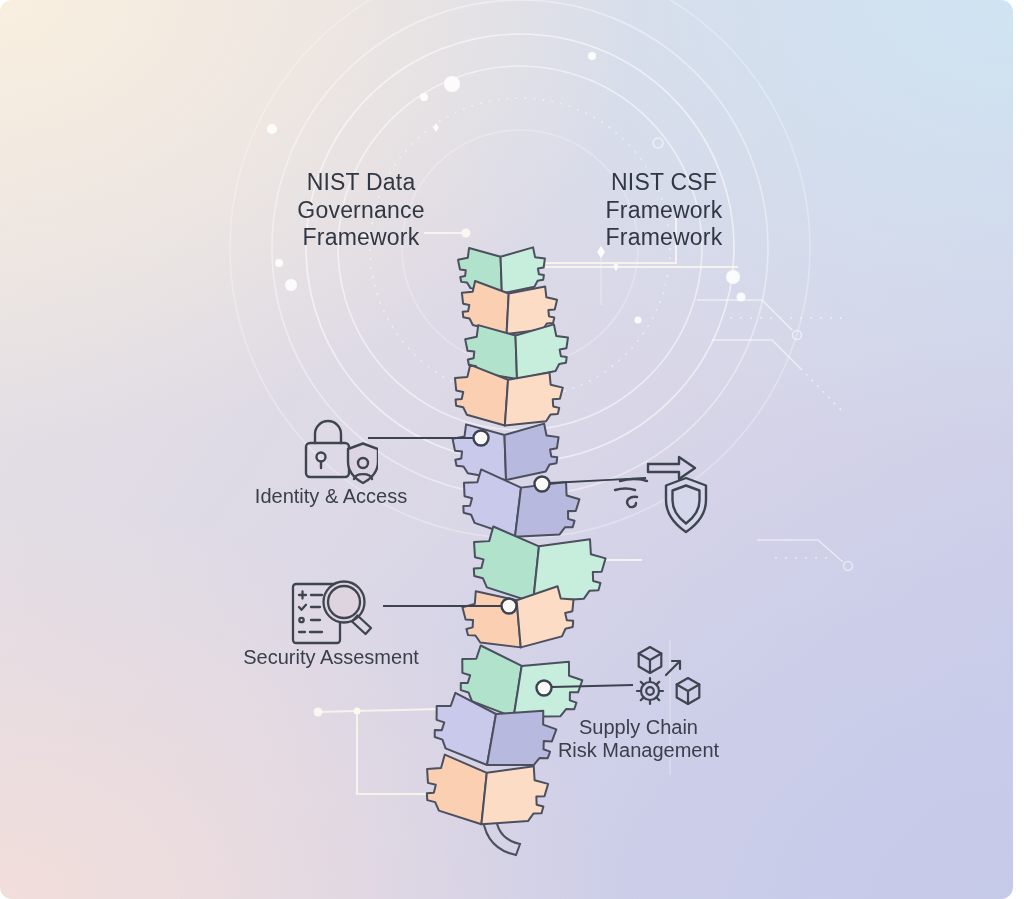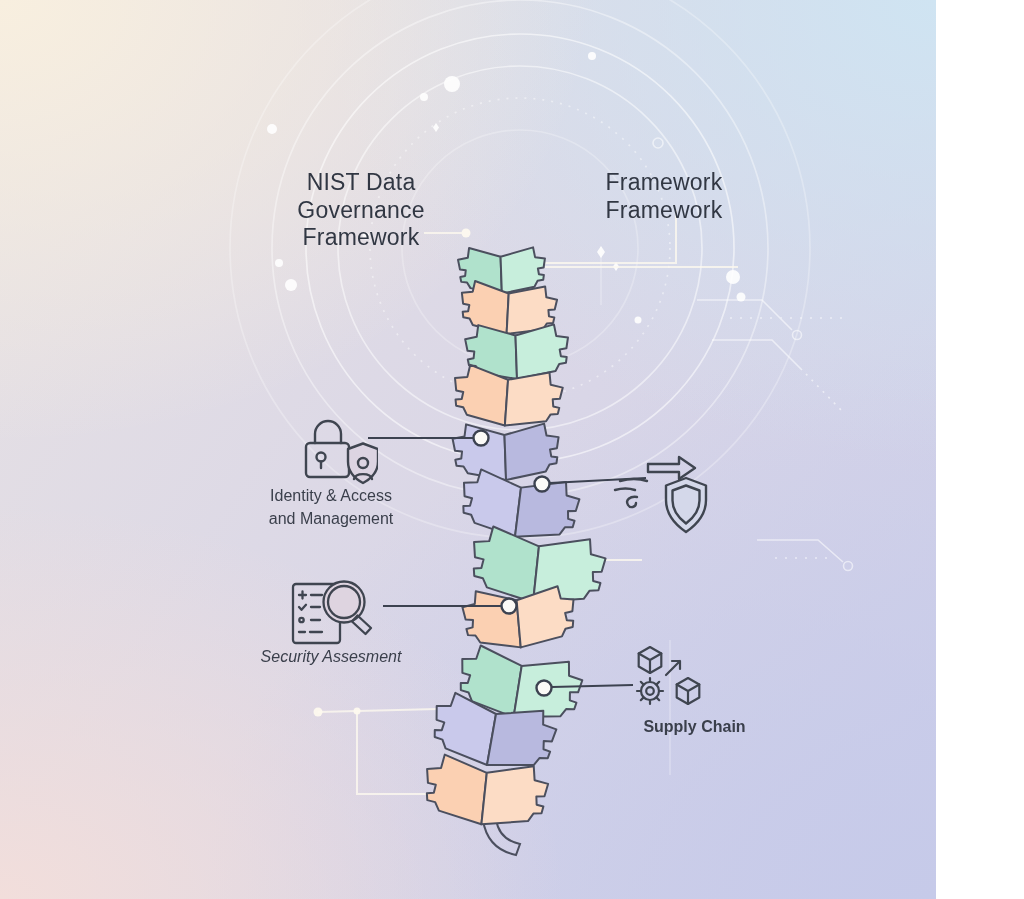--- a/index.html
+++ b/index.html
@@ -1,29 +1,30 @@
 <!DOCTYPE html>
 <html><head>
 <meta charset="utf-8">
 <style>
   html,body{margin:0;padding:0;}
   .stage{
-    position:relative;width:936px;height:899px;overflow:hidden;
+    position:relative;width:1013px;height:899px;overflow:hidden;
     font-family:"Liberation Sans",sans-serif;
     background:
       radial-gradient(115% 90% at 0% 0%, #f8efdf 0%, rgba(248,239,223,0) 55%),
       radial-gradient(110% 85% at 100% 0%, #cfe4f2 0%, rgba(207,228,242,0) 60%),
       radial-gradient(110% 80% at 0% 100%, #f2dedb 0%, rgba(242,222,219,0) 55%),
       radial-gradient(120% 95% at 100% 100%, #c6cae9 0%, rgba(198,202,233,0) 65%),
       linear-gradient(125deg,#e8e2e3 0%,#d9d6e7 55%,#ccceea 100%);
+    border-radius: 12px;
   }
   .layer{position:absolute;left:0;top:0;}
   .title{position:absolute;text-align:center;font-size:23px;line-height:27.5px;
          color:#313743;font-weight:500;letter-spacing:.2px;}
-  .lbl{position:absolute;text-align:center;font-size:16px;line-height:22.5px;
+  .lbl{position:absolute;text-align:center;font-size:20px;line-height:22.5px;
        color:#3a3f4b;font-weight:500;}
   .icon{position:absolute;}
 </style>
 </head>
 <body>
 
 <div class="stage">
 
   <svg class="layer" width="1024" height="899">
     <g stroke="#ffffff" fill="none" stroke-width="1.7">
@@ -136,20 +137,21 @@
       <line x1="552" y1="687" x2="633" y2="685" stroke="#3c4250" stroke-width="1.8"></line>
       <circle cx="544" cy="688" r="7.5" fill="#fbfaf7" stroke="#3c4250" stroke-width="2.4"></circle>
     </svg>
 
   <div class="title" style="left:261px;top:169px;width:200px;">
     <div>NIST Data</div>
     <div>Governance</div>
     <div>Framework</div>
   </div>
   <div class="title" style="left:564px;top:169px;width:200px;">
+    <div>NIST CSF</div>
     <div>Framework</div>
     <div>Framework</div>
   </div>
 
   <svg class="icon" style="left:296px;top:412px;" width="82" height="78" viewBox="0 0 82 78">
     <g fill="none" stroke="#3f4550" stroke-width="2.4" stroke-linecap="round" stroke-linejoin="round">
       <path d="M 19,31 V 22 a 13,13 0 0 1 26,0 v 9"></path>
       <rect x="10" y="31" width="43" height="34" rx="4"></rect>
       <circle cx="25" cy="45" r="4.5"></circle>
       <path d="M 25,49.5 V 56"></path>
@@ -192,24 +194,24 @@
       <circle cx="24" cy="47" r="9"></circle>
       <circle cx="24" cy="47" r="3.8"></circle>
       <path d="M 33,47 h 4 M 24,56 v 4 M 15,47 h -4 M 24,38 v -4 M 30.4,53.4 l 2.8,2.8 M 17.6,53.4 l -2.8,2.8 M 17.6,40.6 l -2.8,-2.8 M 30.4,40.6 l 2.8,-2.8"></path>
       <path d="M 62,34 L 73.3,40.5 V 53.5 L 62,60 L 50.7,53.5 V 40.5 Z"></path>
       <path d="M 50.7,40.5 L 62,47 L 73.3,40.5 M 62,47 V 60"></path>
     </g>
   </svg>
 
   <div class="lbl" style="left:231px;top:485px;width:200px;">
     <div>Identity &amp; Access</div>
-    <div>and Management</div>
   </div>
   <div class="lbl" style="left:588px;top:533px;width:210px;">
   </div>
-  <div class="lbl" style="left:224px;top:646px;width:214px;font-style:italic;">
+  <div class="lbl" style="left:224px;top:646px;width:214px;">
     <div>Security Assesment</div>
   </div>
-  <div class="lbl" style="left:592px;top:716px;width:205px;font-weight:bold;">
+  <div class="lbl" style="left:536px;top:716px;width:205px;">
     <div>Supply Chain</div>
+    <div>Risk Management</div>
   </div>
 
 </div>
 
 </body></html>

